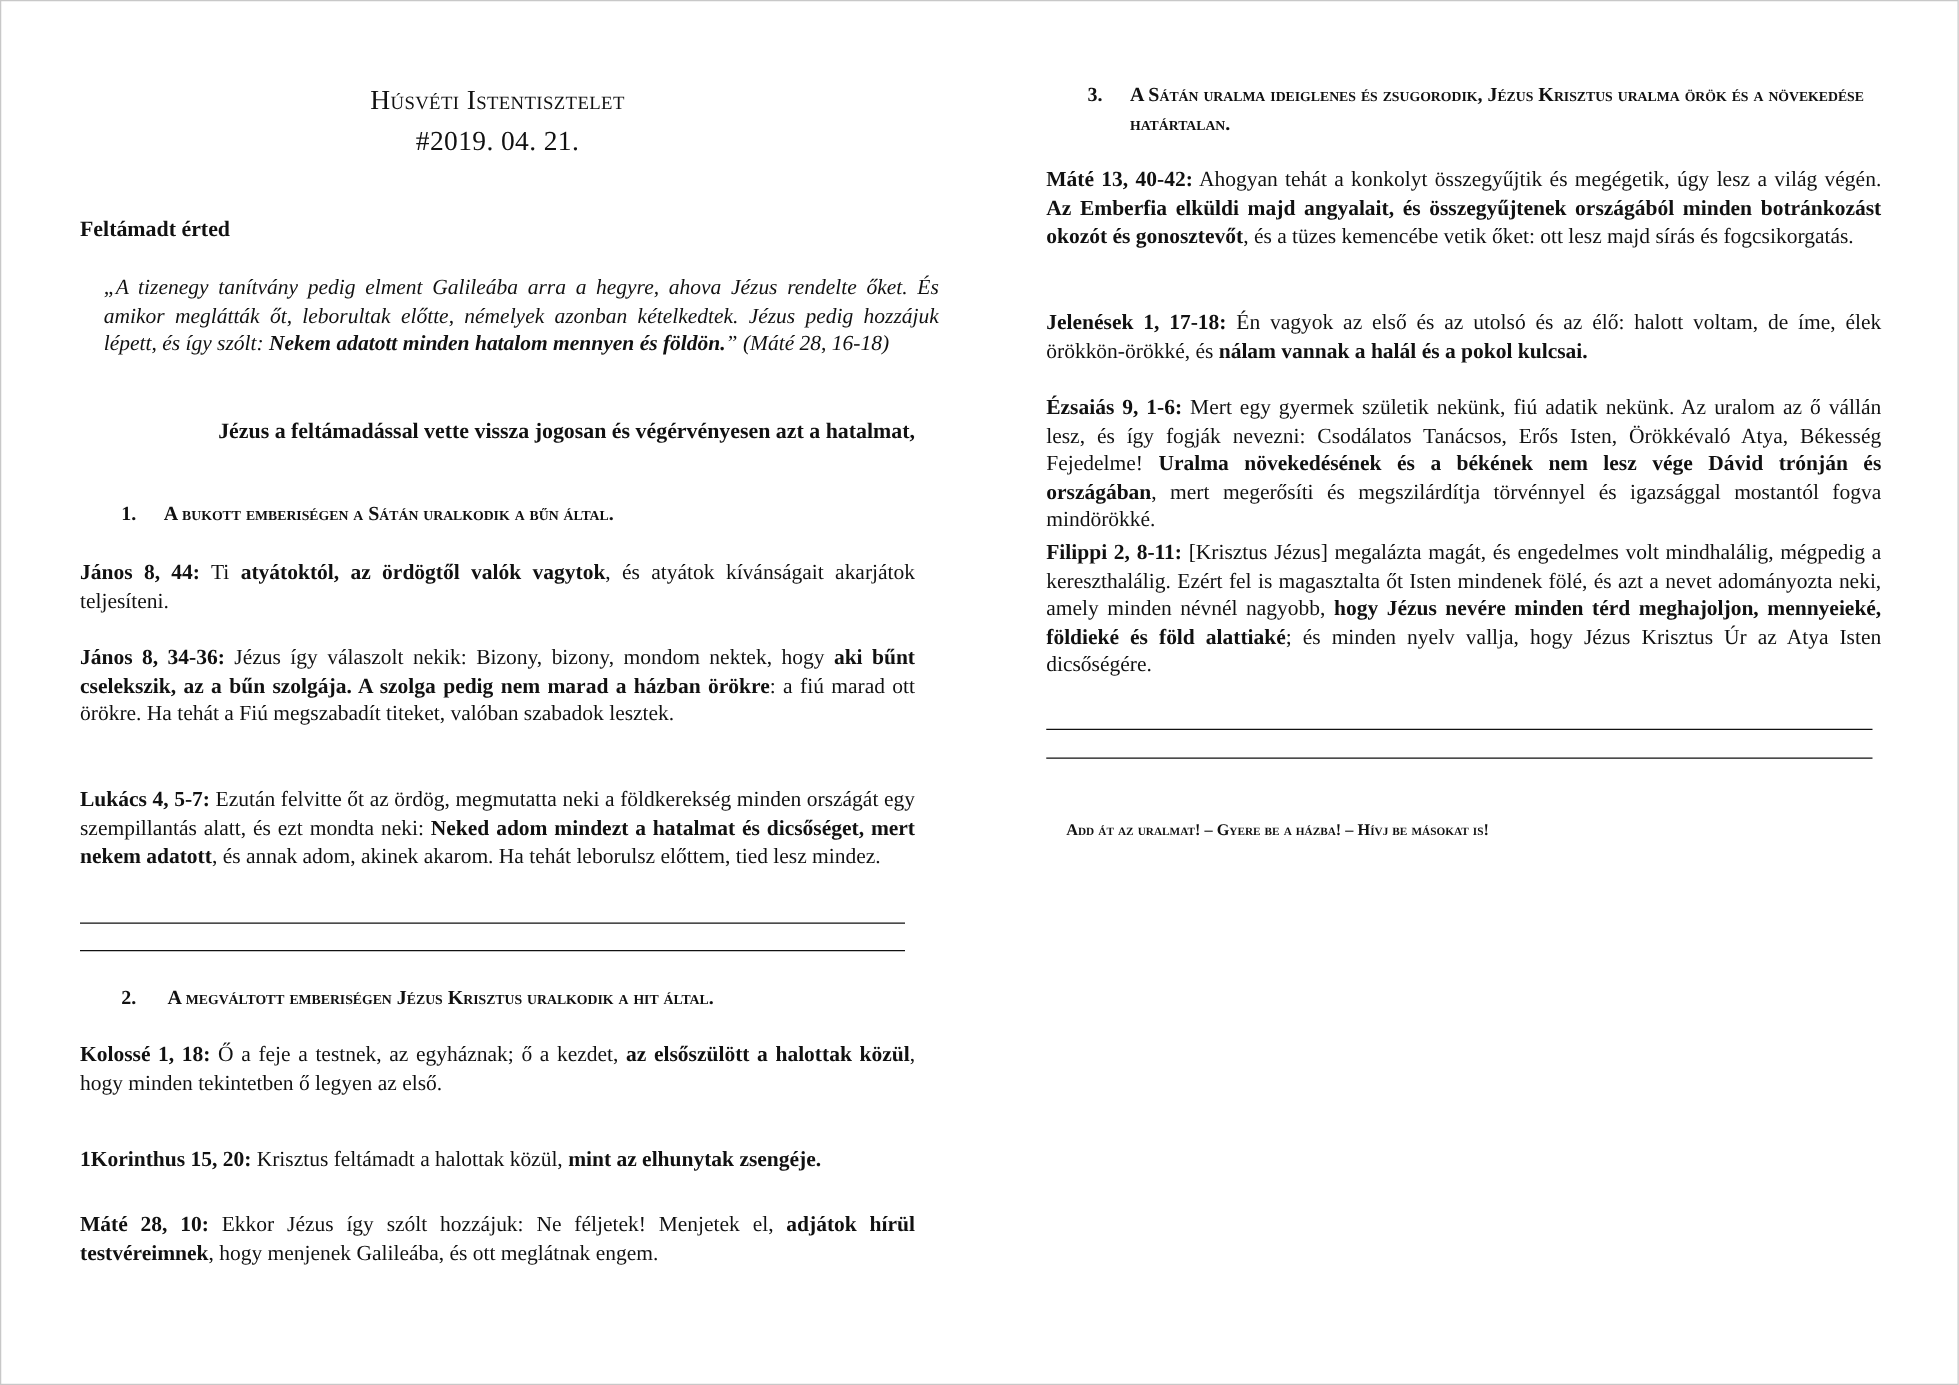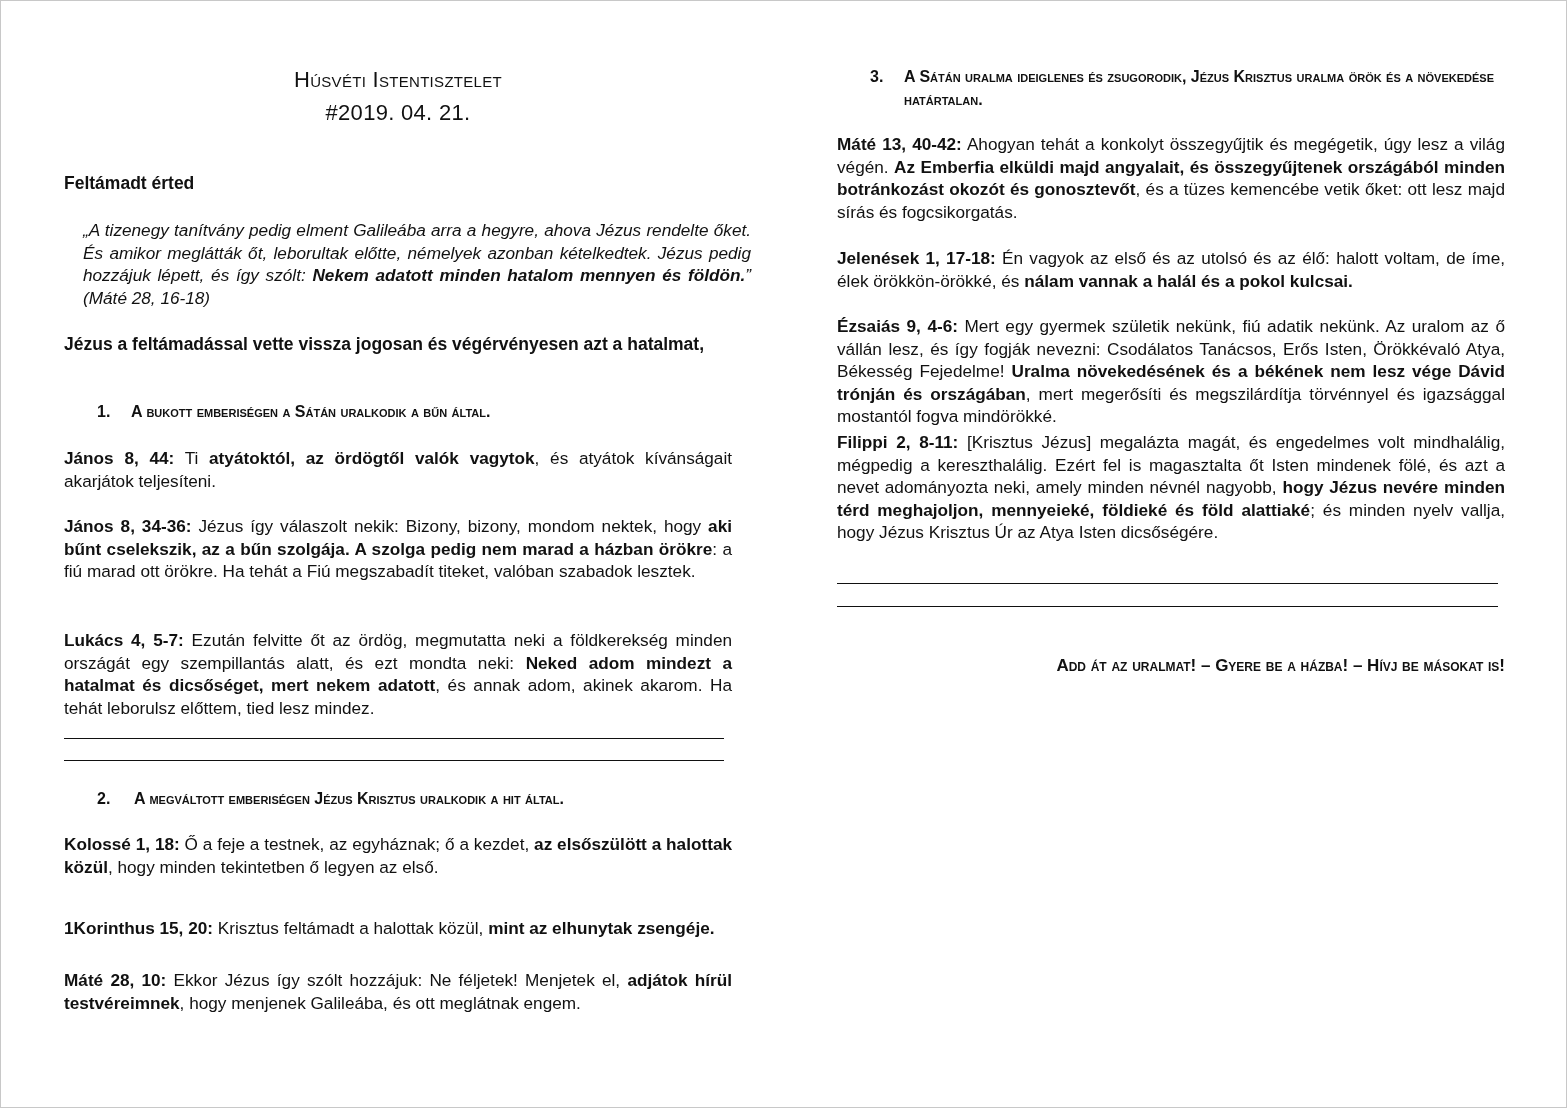--- a/index.html
+++ b/index.html
@@ -2,21 +2,21 @@
 <html><head>
 <meta charset="utf-8">
 <style>
   html, body { margin: 0; padding: 0; background: #ffffff; }
   body { width: 1567px; height: 1108px; position: relative; overflow: hidden; }
   .page {
     position: absolute; left: 0; top: 0;
     width: 1565px; height: 1106px;
     border: 1px solid #c8c8c8;
     background: #fff;
-    font-family: Liberation Sans, sans-serif;
+    font-family: Liberation Serif, serif;
     color: #111;
   }
   .col { position: absolute; top: 0; }
   .col-left { left: 63px; width: 668px; }
   .col-right { left: 836px; width: 668px; }
 
   .title {
     position: absolute; left: 0; width: 668px; text-align: center;
     font-size: 22px; font-variant: small-caps; letter-spacing: 0.3px;
   }
@@ -28,35 +28,35 @@
   .subtitle { font-weight: bold; font-size: 17.5px; }
 
   .para {
     font-size: 17.2px; line-height: 22.6px;
     text-align: justify; text-align-last: left;
   }
   .para b, .para .bold { font-weight: bold; }
   .italic { font-style: italic; margin-left: 19px; }
 
   .thesis {
-    font-weight: bold; font-size: 17.5px; line-height: 23px; text-align: left;
+    font-weight: bold; font-size: 17.5px; line-height: 23px; text-align: right;
   }
 
   .section {
     font-weight: bold; font-variant: small-caps; font-size: 16px; line-height: 23px;
     display: flex;
   }
   .section .num { display: inline-block; width: 34px; }
   .section .txt { flex: 1; }
 
   .rule { position: absolute; height: 0; border-top: 1.5px solid #111; }
 
   .closing {
-    position: absolute; left: 0; width: 668px; text-align: right;
-    font-weight: bold; font-variant: small-caps; font-size: 17px;
+    position: absolute; left: 16px; width: 668px; text-align: left;
+    font-weight: bold; font-variant: small-caps; font-size: 13px;
   }
 </style>
 </head>
 <body>
 
 <div class="page">
 
   <div class="col col-left">
     <div class="title t1">Húsvéti Istentisztelet</div>
     <div class="title t2">#2019. 04. 21.</div>
@@ -117,21 +117,21 @@
 
     <div class="abs para" style="top:132px;">
       <b>Máté 13, 40-42:</b><span> Ahogyan tehát a konkolyt összegyűjtik és megégetik, úgy lesz a világ végén. </span><b>Az Emberfia elküldi majd angyalait, és összegyűjtenek országából minden botránkozást okozót és gonosztevőt</b><span>, és a tüzes kemencébe vetik őket: ott lesz majd sírás és fogcsikorgatás.</span>
     </div>
 
     <div class="abs para" style="top:246px;">
       <b>Jelenések 1, 17-18:</b><span> Én vagyok az első és az utolsó és az élő: halott voltam, de íme, élek örökkön-örökké, és </span><b>nálam vannak a halál és a pokol kulcsai.</b>
     </div>
 
     <div class="abs para" style="top:314px;">
-      <b>Ézsaiás 9, 4-6:</b><span> Mert egy gyermek születik nekünk, fiú adatik nekünk. Az uralom az ő vállán lesz, és így fogják nevezni: Csodálatos Tanácsos, Erős Isten, Örökkévaló Atya, Békesség Fejedelme! </span><b>Uralma növekedésének és a békének nem lesz vége Dávid trónján és országában</b><span>, mert megerősíti és megszilárdítja törvénnyel és igazsággal mostantól fogva mindörökké.</span>
+      <b>Ézsaiás 9, 1-6:</b><span> Mert egy gyermek születik nekünk, fiú adatik nekünk. Az uralom az ő vállán lesz, és így fogják nevezni: Csodálatos Tanácsos, Erős Isten, Örökkévaló Atya, Békesség Fejedelme! </span><b>Uralma növekedésének és a békének nem lesz vége Dávid trónján és országában</b><span>, mert megerősíti és megszilárdítja törvénnyel és igazsággal mostantól fogva mindörökké.</span>
     </div>
 
     <div class="abs para" style="top:430px;">
       <b>Filippi 2, 8-11:</b><span> [Krisztus Jézus] megalázta magát, és engedelmes volt mindhalálig, mégpedig a kereszthalálig. Ezért fel is magasztalta őt Isten mindenek fölé, és azt a nevet adományozta neki, amely minden névnél nagyobb, </span><b>hogy Jézus nevére minden térd meghajoljon, mennyeieké, földieké és föld alattiaké</b><span>; és minden nyelv vallja, hogy Jézus Krisztus Úr az Atya Isten dicsőségére.</span>
     </div>
 
     <div class="rule" style="top:582px; left:0; width:661px;"></div>
     <div class="rule" style="top:605px; left:0; width:661px;"></div>
 
     <div class="closing" style="top:655px;">Add át az uralmat! – Gyere be a házba! – Hívj be másokat is!</div>

